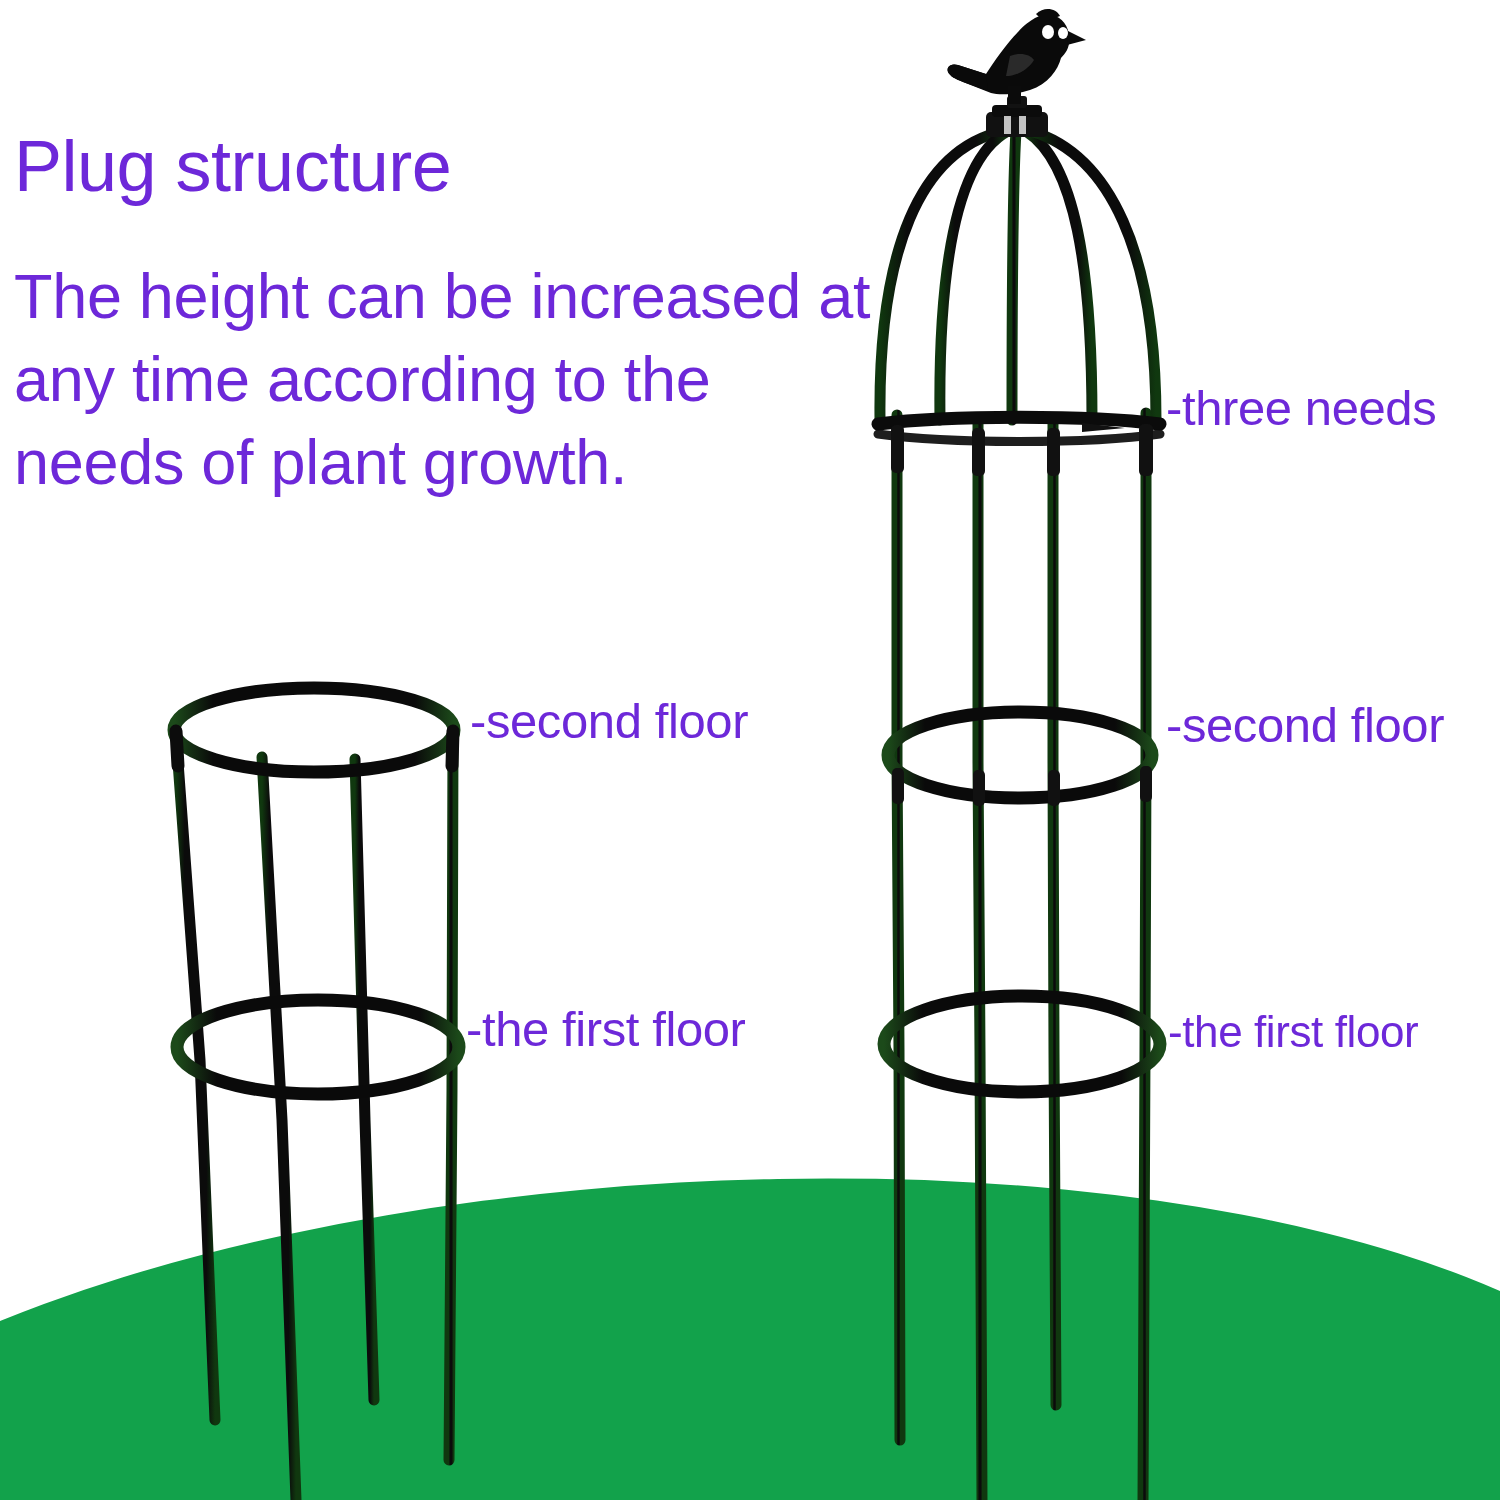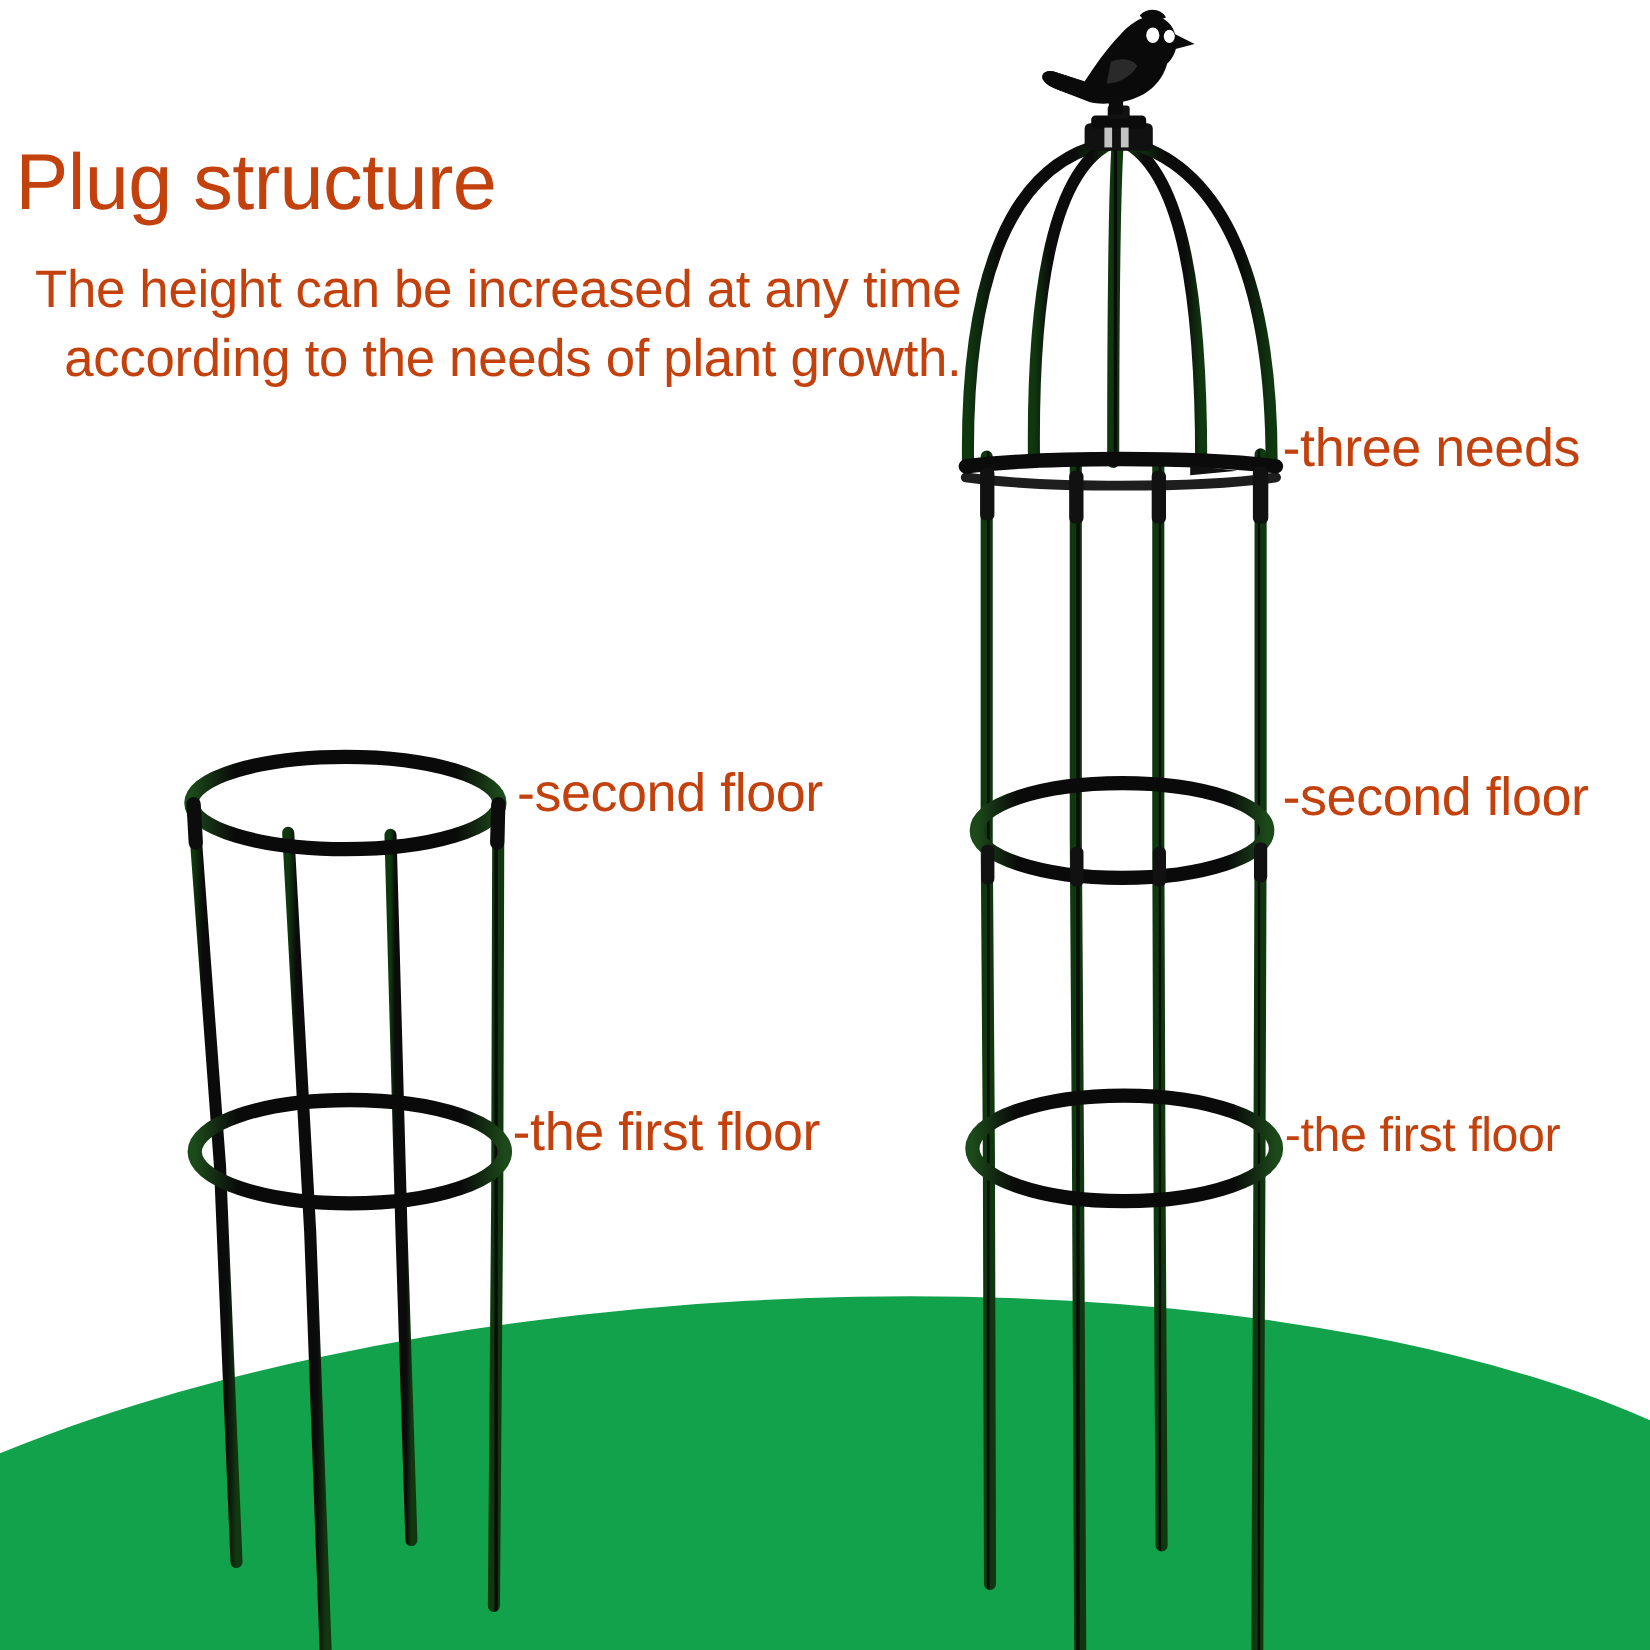--- a/index.html
+++ b/index.html
@@ -22,39 +22,38 @@
   }
   #art {
     position: absolute;
     left: 0;
     top: 0;
     width: 1500px;
     height: 1500px;
   }
   .txt {
     position: absolute;
-    color: #c2410c;
+    color: #6d28d9;
     white-space: nowrap;
     line-height: 1.12;
   }
   #heading {
     left: 14px;
     top: 126px;
     font-size: 72px;
     letter-spacing: -0.5px;
   }
   #subtext {
     left: 14px;
-    top: 232px;
-    font-size: 48px;
+    top: 255px;
+    font-size: 63px;
     white-space: normal;
     width: 860px;
     line-height: 1.32;
     letter-spacing: -0.3px;
-    text-align: right;
   }
   .callout {
     font-size: 49px;
     letter-spacing: -0.4px;
   }
   #lbl-three-floors { left: 1166px; top: 381px; }
   #lbl-second-right { left: 1166px; top: 698px; }
   #lbl-first-right  { left: 1168px; top: 1007px; font-size: 44px; }
   #lbl-second-left  { left: 470px;  top: 694px; }
   #lbl-first-left   { left: 466px;  top: 1002px; }

